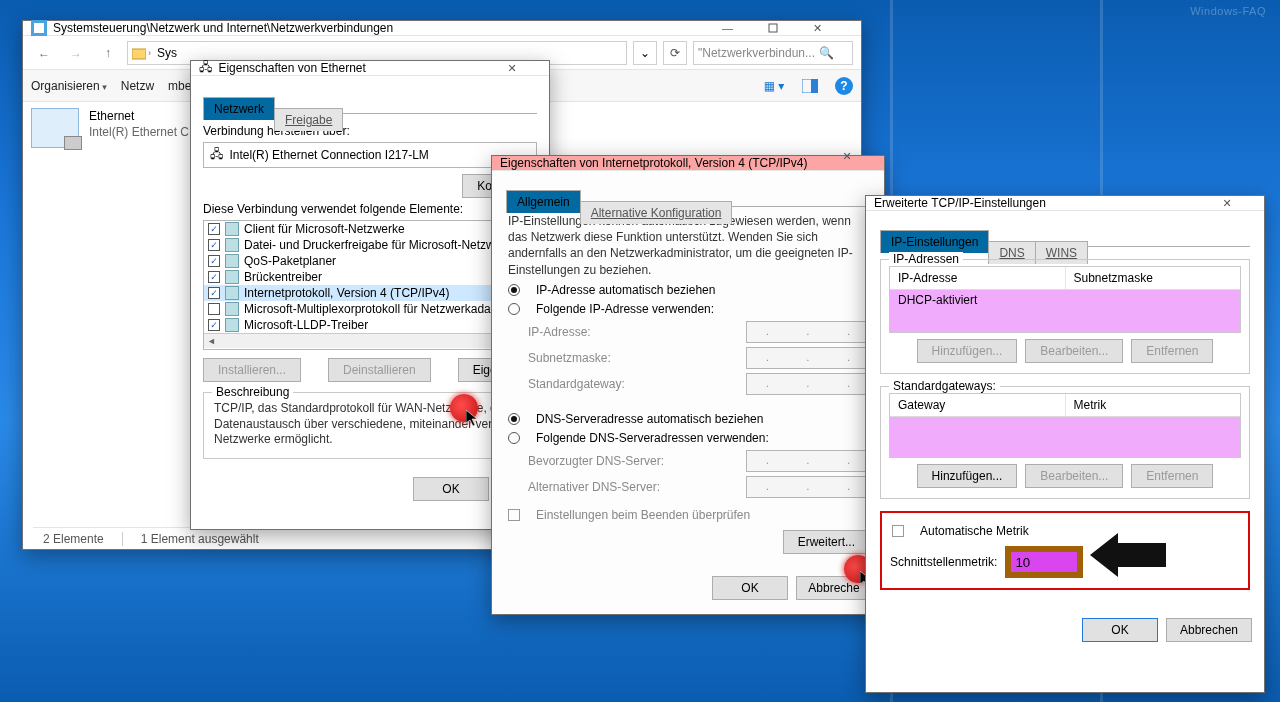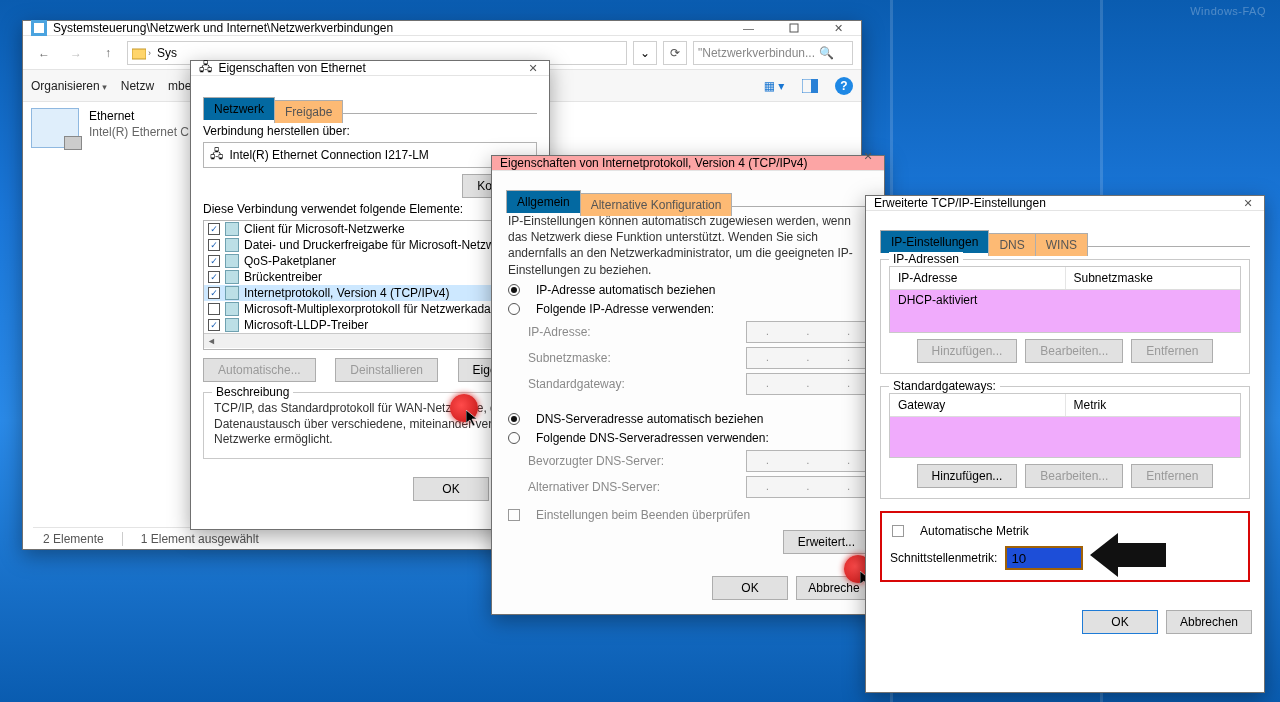--- a/index.html
+++ b/index.html
@@ -2,21 +2,21 @@
 <html><head>
 <meta charset="utf-8">
 <style>
   * { box-sizing: border-box; font-family: "Segoe UI", Tahoma, sans-serif; }
   body { margin:0; width:1280px; height:702px; background:linear-gradient(180deg,#0a5cb0 0%,#1a76d8 30%,#2a8ae8 60%,#0a5cb0 100%); overflow:hidden; position:relative; font-size:12px; color:#000; }
   .desk-line { position:absolute; left:890px; top:0; width:3px; height:100%; background:rgba(255,255,255,0.15); }
   .desk-line2 { left:1100px; }
 
   
   .win { position:absolute; background:#fff; border:1px solid #707070; box-shadow:0 6px 20px rgba(0,0,0,0.35); }
-  .titlebar { display:flex; align-items:center; height:15px; padding:0 0 0 8px; background:#fff; border-bottom:1px solid #e4e4e4; }
+  .titlebar { display:flex; align-items:center; height:15px; padding:0 21px 0 8px; background:#fff; border-bottom:1px solid #e4e4e4; }
   .titlebar .title { flex:1; font-size:12px; color:#000; }
   .winbtns { display:flex; }
   .wbtn { width:45px; height:28px; display:flex; align-items:center; justify-content:center; color:#555; font-size:11px; }
   .wbtn svg { width:10px; height:10px; }
 
   
   #w1 { left:22px; top:20px; width:840px; height:530px; }
   #w1 .titlebar { background:#fff; }
   #w1 .icon-cp { width:16px;height:16px;margin-right:6px; }
   .addr { display:flex; align-items:center; height:34px; padding:3px 8px; gap:6px; border-bottom:1px solid #e4e4e4; background:#fff; }
@@ -37,21 +37,21 @@
   .conn-icon { width:48px;height:40px; background:#dfeefb; border:1px solid #8fb8e0; position:relative;}
   .conn-icon::after{content:"";position:absolute;right:-4px;bottom:-3px;width:16px;height:12px;background:#ccc;border:1px solid #888;}
   .conn-text .line{line-height:1.35;}
   .status { position:absolute; left:10px; right:10px; bottom:0; height:22px; border-top:1px solid #e4e4e4; display:flex; align-items:center; gap:18px; padding:0 10px; color:#555;}
   .status .sep{width:1px;height:14px;background:#ccc;}
 
   
   #w2 { left:190px; top:60px; width:360px; height:470px; }
   .tabs { display:flex; border-bottom:1px solid #adadad; margin-top:4px;}
   .tab { padding:4px 10px; border:1px solid #adadad; border-bottom:none; background:#0369a1; margin-right:-1px; position:relative; top:7px;}
-  .tab.inactive{background:#fdba74; color:#555; top:10px;}
+  .tab.inactive{background:#e5e5e5; color:#555; top:18px;text-decoration:underline;}
   .body2 { padding:10px 12px; }
   .lbl{margin:4px 0;}
   .fieldbox{height:26px;border:1px solid #b5b5b5;display:flex;align-items:center;padding:0 6px;gap:6px;background:#fff;}
   .btn { height:24px; padding:0 14px; border:1px solid #adadad; background:#e1e1e1; display:inline-flex;align-items:center;justify-content:center;}
   .btn.dis{color:#9a9a9a;}
   .listbox{border:1px solid #b5b5b5; height:130px; overflow:hidden; background:#fff; margin-top:4px;}
   .li{display:flex;align-items:center;gap:5px;padding:1px 4px;}
   .li.sel{background:#cde8ff;}
   .cb{width:12px;height:12px;border:1px solid #555;background:#fff;display:inline-flex;align-items:center;justify-content:center;font-size:9px;color:#1a5fb4;}
   .li .i{width:14px;height:14px;background:#bcdfe6;border:1px solid #6fa1b0;}
@@ -83,21 +83,21 @@
   .grp .gl{position:absolute;top:-8px;left:8px;background:#fff;padding:0 4px;}
   .tbl{border:1px solid #c9c9c9;background:#f0abfc;}
   .trh{display:flex;border-bottom:1px solid #dcdcdc;background:#fff;}
   .th{padding:4px 8px;border-right:1px solid #e5e5e5;}
   .th:last-child{border-right:none;}
   .trd{display:flex;padding:3px 8px;}
   .td{padding:0 0;}
   .grpbtns{display:flex;justify-content:center;gap:8px;margin-top:6px;}
   .hl{border:2px solid #d80707;padding:6px 8px 10px;position:relative;margin-bottom:12px;background:#fff;}
   .metric-row{display:flex;align-items:center;gap:8px;margin-top:8px;}
-  .tinput{width:78px;height:24px;border:2px solid #a16207;padding:0 4px;background:#1d4ed8;outline:none;}
+  .tinput{width:78px;height:32px;border:6px solid #a16207;padding:0 4px;background:#d946ef;outline:none;}
   .arrow{position:absolute;right:80px;top:20px;}
   .arrow svg{width:80px;height:44px;}
 
   
   .redcur{position:absolute;width:28px;height:28px;border-radius:50%;background:radial-gradient(circle at 40% 40%, #ff4b4b, #c51414);box-shadow:0 0 6px rgba(210,20,20,0.9);} 
   .redcur .ptr{position:absolute;left:16px;top:16px;}
   .redcur .ptr svg{width:16px;height:16px;}
 
   .watermark{position:absolute;right:14px;top:5px;color:rgba(255,255,255,0.28);font-size:11px;letter-spacing:0.5px;}
 </style>
@@ -230,21 +230,21 @@
           <span class="i"></span>
           <span>Microsoft-LLDP-Treiber</span>
         </div>
       <div class="hscroll">
           <span class="ar">◄</span>
           <span style="flex:1"></span>
           <span class="ar">►</span>
         </div>
     </div>
     <div style="display:flex;gap:8px;justify-content:space-between;margin-top:8px;">
-      <div class="btn dis">Automatische...</div>
+      <div class="btn dis">Installieren...</div>
       <div class="btn dis">Deinstallieren</div>
       <div class="btn">Eigensch</div>
     </div>
     <div class="group">
       <span class="gl">Beschreibung</span>
       <div style="color:#333;line-height:1.3;">TCP/IP, das Standardprotokoll für WAN-Netzwerke, das Datenaustausch über verschiedene, miteinander verbund Netzwerke ermöglicht.</div>
     </div>
   </div>
   <div class="btnrow">
     <div class="btn" style="width:76px;">OK</div>

